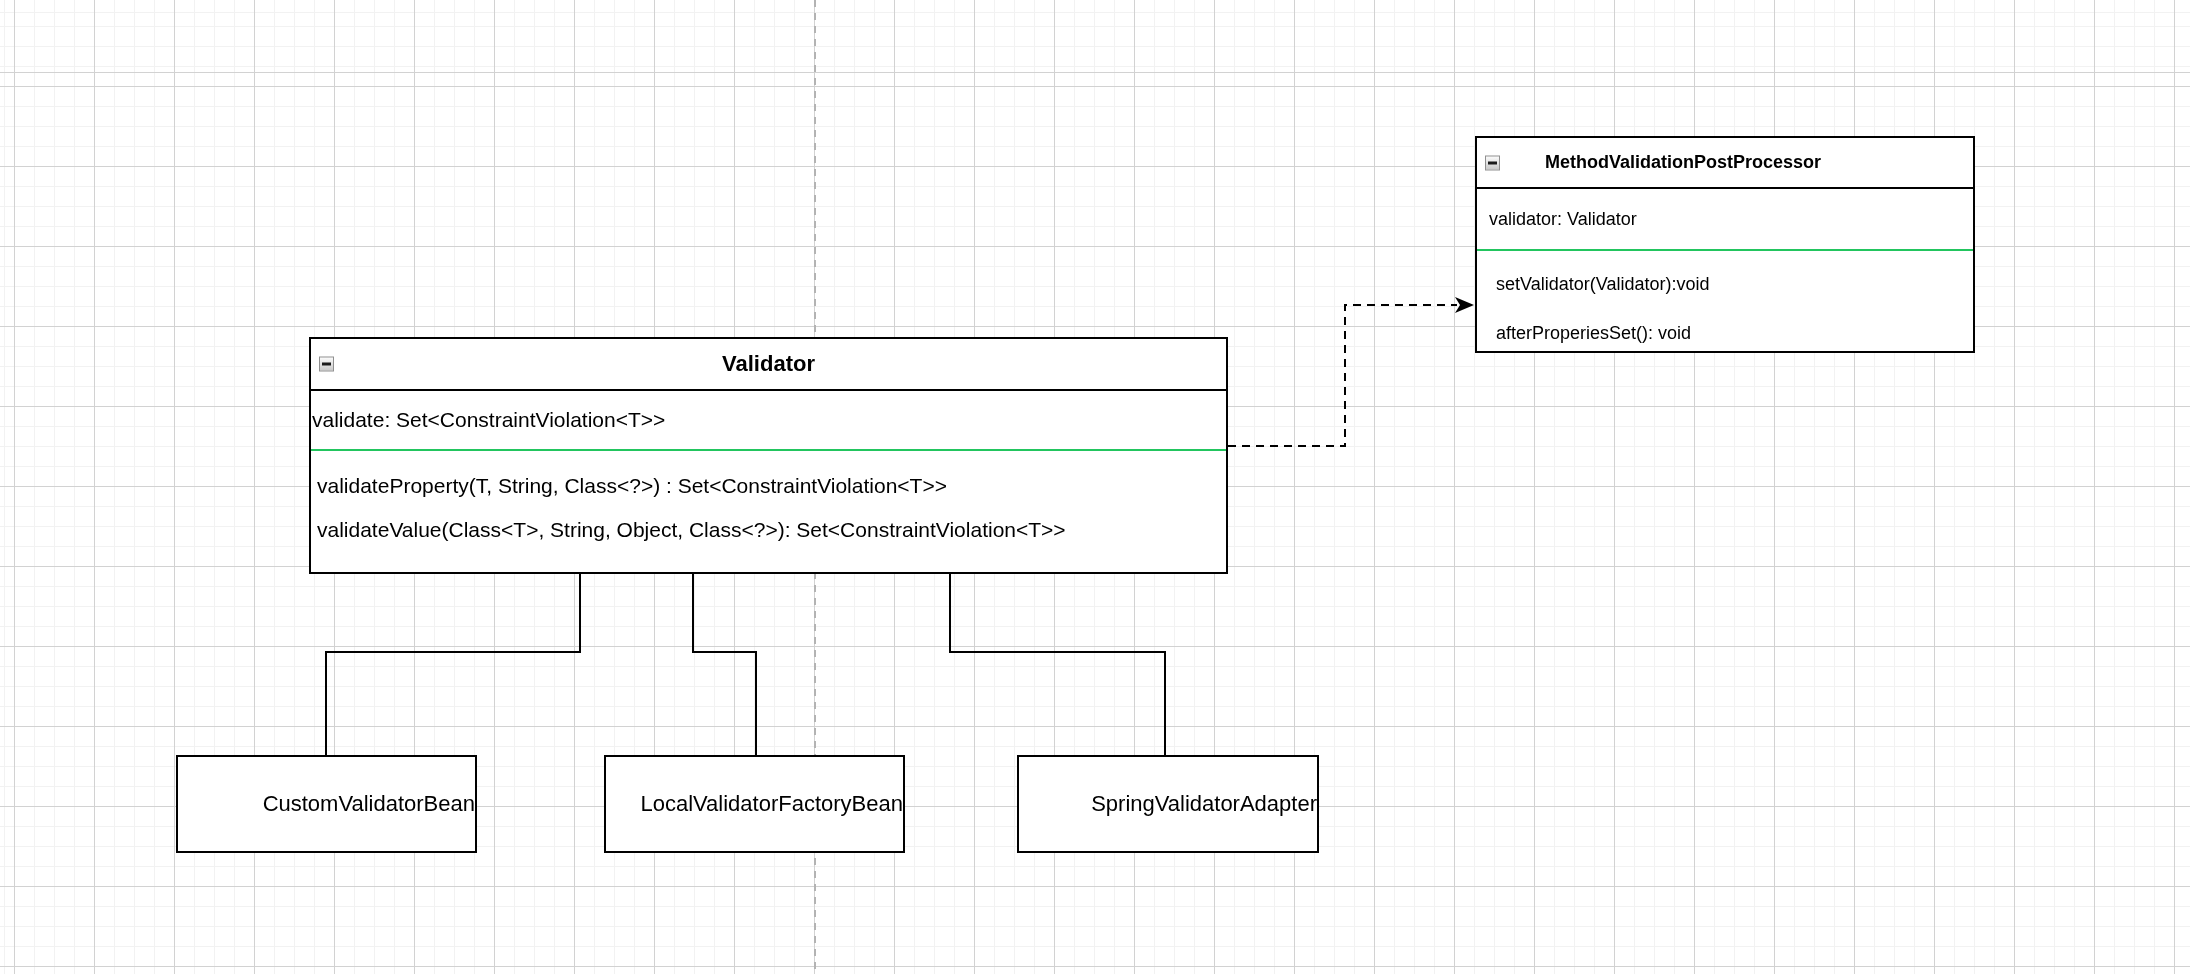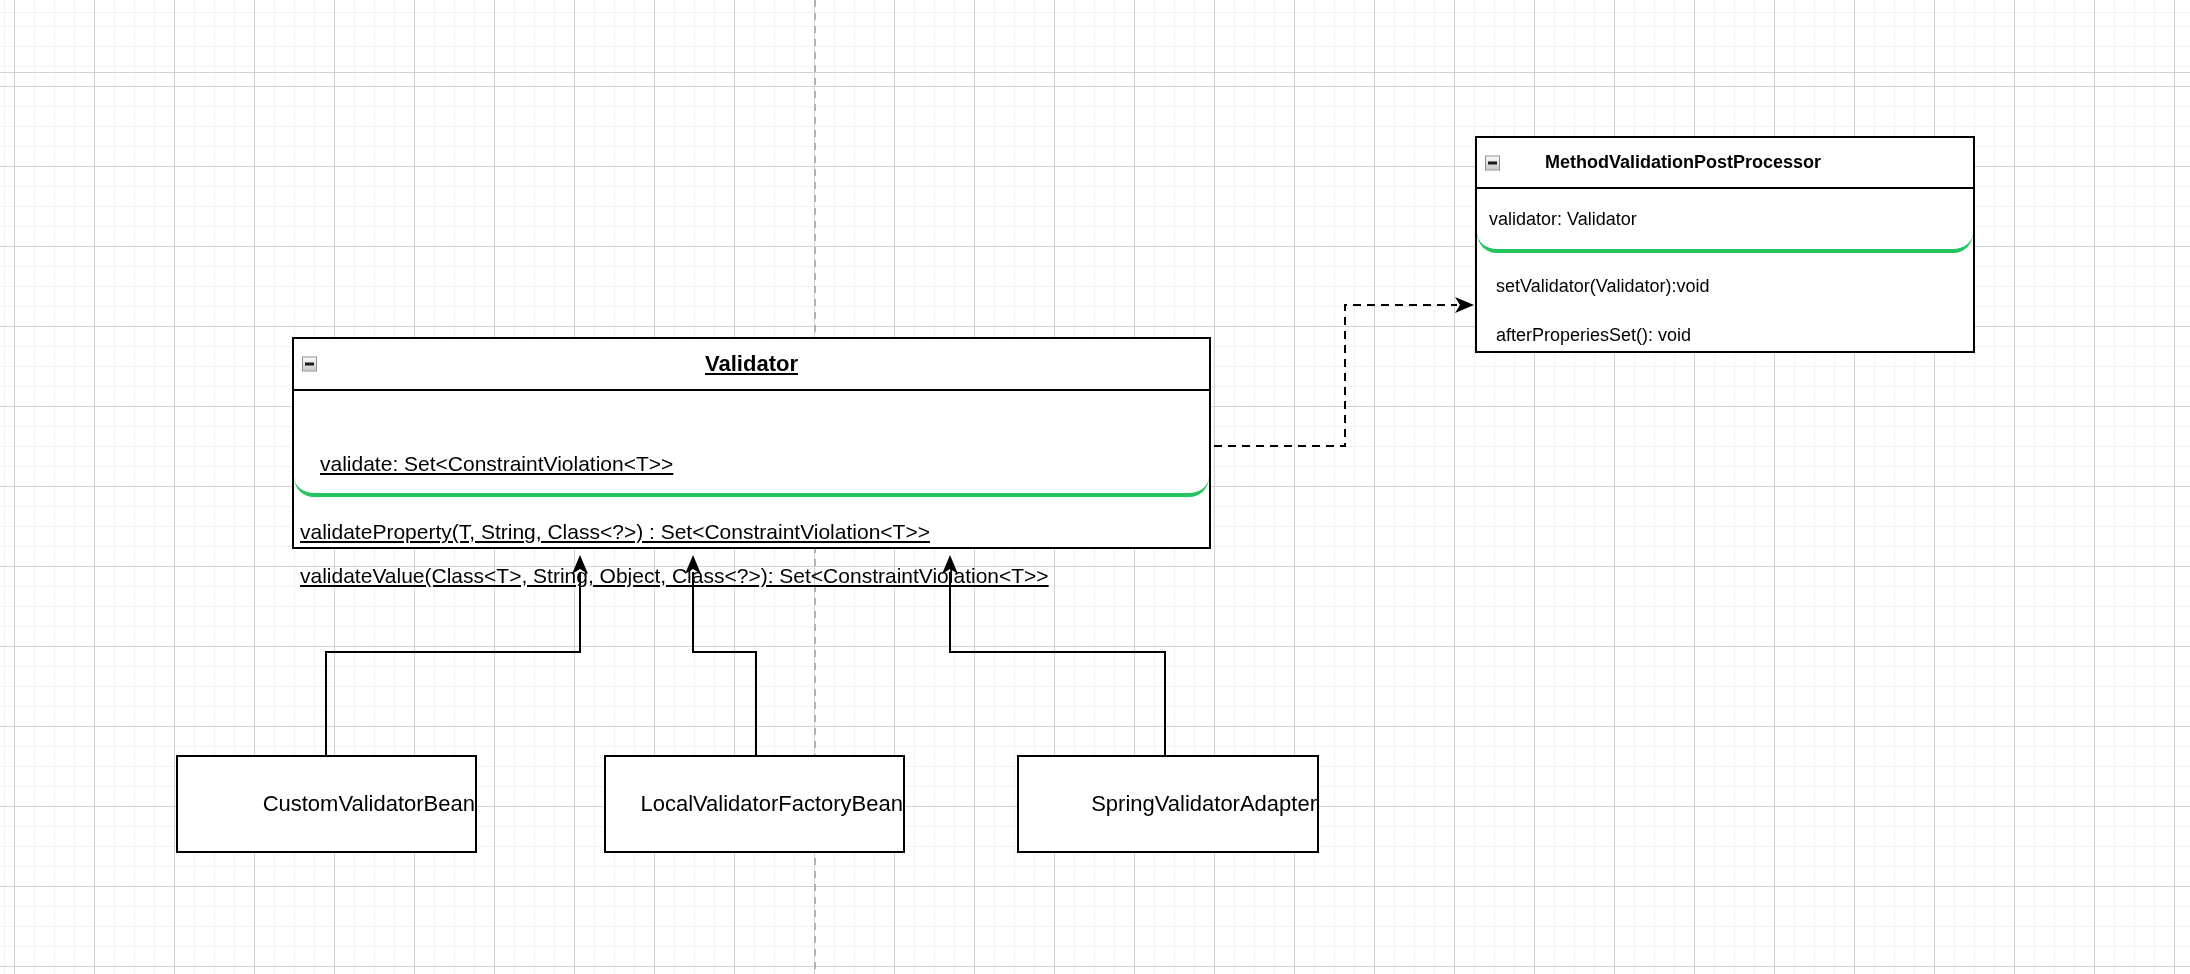--- a/index.html
+++ b/index.html
@@ -59,33 +59,32 @@
     border: 1px solid #8f8f8f;
     background: linear-gradient(#fbfbfb, #c9c9c9);
     display: flex;
     align-items: center;
     justify-content: center;
   }
   .collapse-btn .minus-bar { width: 9px; height: 3px; background: #1a1a1a; }
 
   .uml-fields {
     flex: 0 0 auto;
-    border-bottom: 4px solid #22c55e;
+    border-bottom: 2px solid #22c55e;
     display: flex;
     flex-direction: column;
     justify-content: center;
-    border-radius: 20px;
   }
   .uml-methods { flex: 1 1 auto; }
   .member-line { white-space: nowrap; }
 
   
-  .box-validator { left: 292px; top: 337px; width: 919px; height: 212px; text-decoration: underline; }
+  .box-validator { left: 309px; top: 337px; width: 919px; height: 237px; }
   .box-validator .uml-title   { height: 50px; font-size: 22px; }
-  .box-validator .uml-fields  { height: 58px; font-size: 21px; padding-left: 26px; margin-top: 44px; }
+  .box-validator .uml-fields  { height: 58px; font-size: 21px; padding-left: 1px; }
   .box-validator .uml-methods { font-size: 21px; padding: 13px 0 0 6px; }
   .box-validator .member-line { line-height: 44px; }
 
   
   .box-postprocessor { left: 1475px; top: 136px; width: 500px; height: 217px; }
   .box-postprocessor .uml-title   { height: 49px; font-size: 18px; }
   .box-postprocessor .uml-title .title-text { position: relative; left: -42px; }
   .box-postprocessor .uml-fields  { height: 60px; font-size: 18px; padding-left: 12px; }
   .box-postprocessor .uml-methods { font-size: 18px; padding: 9px 0 0 19px; }
   .box-postprocessor .member-line { line-height: 49px; }

